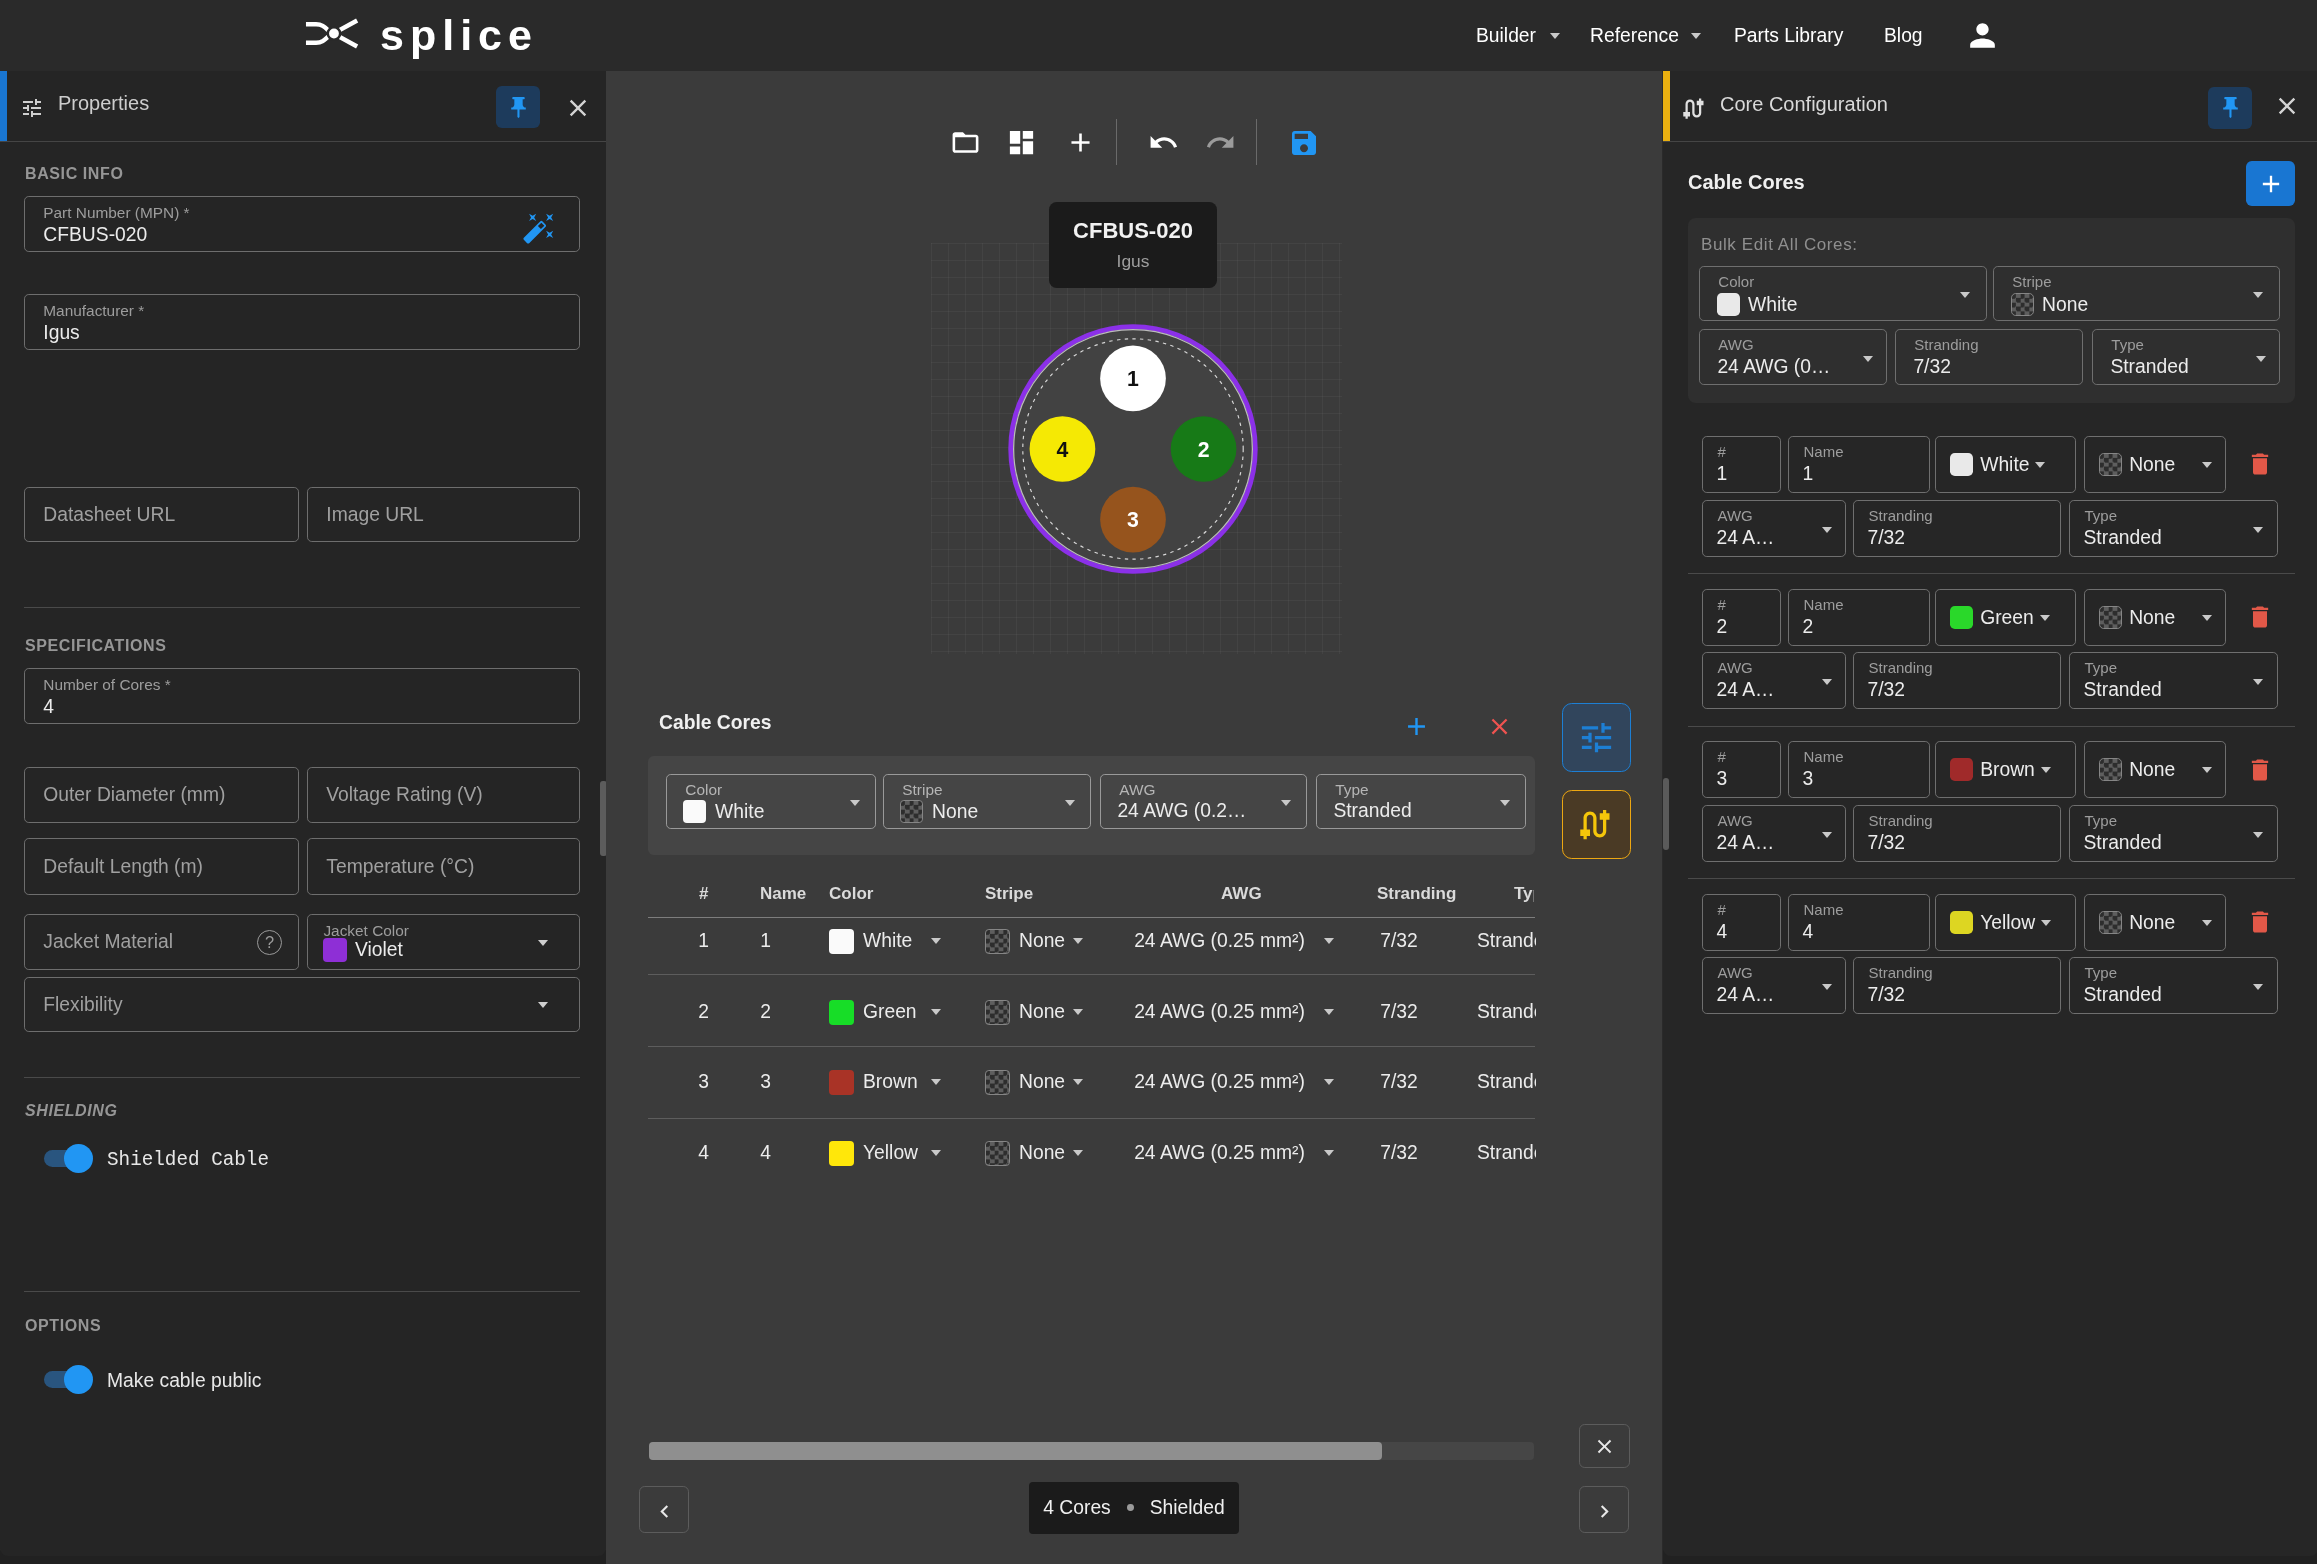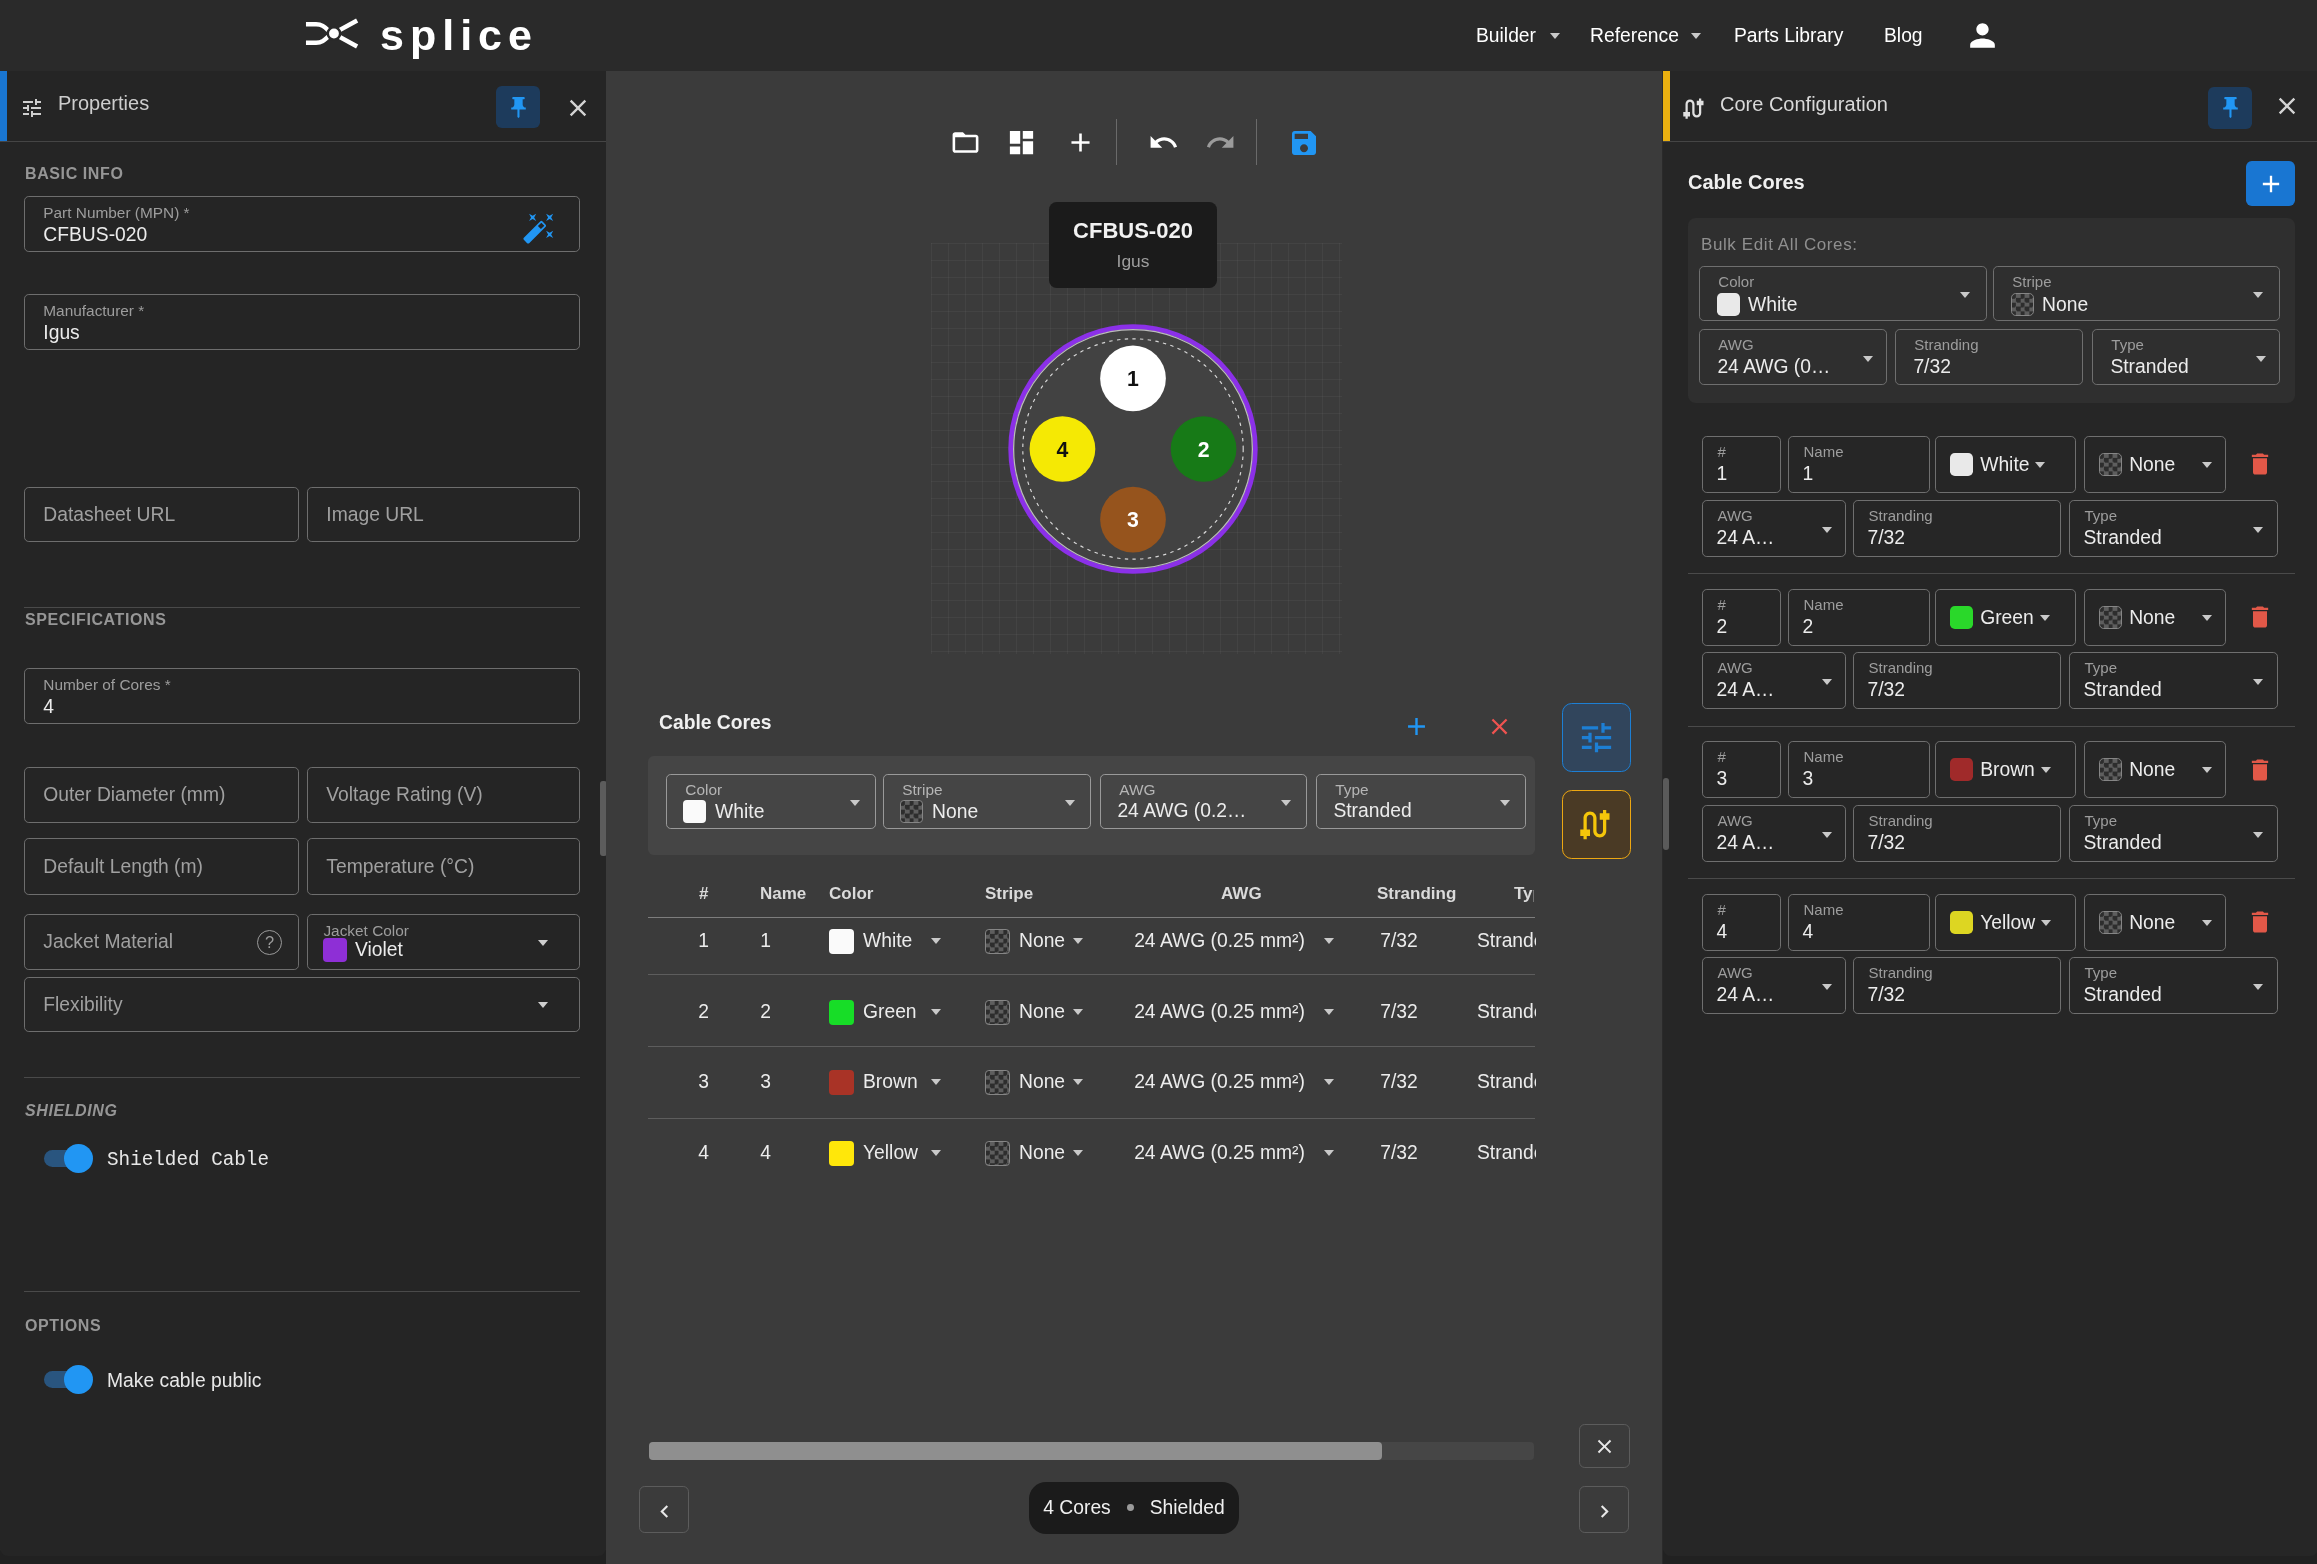--- a/index.html
+++ b/index.html
@@ -126,21 +126,21 @@
 
   <div class="fld" style="left:24px;top:416px;width:275px;height:55px;">
     <div class="ph">Datasheet URL</div>
   </div>
   <div class="fld" style="left:307px;top:416px;width:273px;height:55px;">
     <div class="ph">Image URL</div>
   </div>
 
   <div class="divline" style="left:24px;top:536px;width:556px;"></div>
 
-  <div class="seclbl" style="left:25px;top:540px;">SPECIFICATIONS</div>
+  <div class="seclbl" style="left:25px;top:566px;">SPECIFICATIONS</div>
 
   <div class="fld" style="left:24px;top:597px;width:556px;height:56px;">
     <div class="lb">Number of Cores *</div>
     <div class="vl">4</div>
   </div>
 
   <div class="fld" style="left:24px;top:696px;width:275px;height:56px;">
     <div class="ph">Outer Diameter (mm)</div>
   </div>
   <div class="fld" style="left:307px;top:696px;width:273px;height:56px;">
@@ -357,21 +357,21 @@
     </svg>
   </div>
 
   <div class="abs" style="left:43px;top:1371px;width:885px;height:18.3px;background:#464646;border-radius:3.9px;"></div>
   <div class="abs" style="left:43px;top:1371px;width:733px;height:18.3px;background:#8f8f8f;border-radius:3.9px;"></div>
   <div class="abs" style="left:973px;top:1353px;width:51px;height:44px;border:1px solid #5c5c5c;border-radius:5.8px;">
     <svg style="margin:9.7px auto 0" width="23" height="23" viewBox="0 0 24 24">
       <path d="M19 6.41 17.59 5 12 10.59 6.41 5 5 6.41 10.59 12 5 17.59 6.41 19 12 13.41 17.59 19 19 17.59 13.41 12z" fill="#e8e8e8"></path>
     </svg>
   </div>
-  <div class="abs" style="left:423px;top:1411px;width:210px;height:52px;background:#1b1b1b;border-radius:17px;line-height:52px;text-align:center;font-size:19.3px;color:#f0f0f0;">4 Cores&nbsp;&nbsp;&nbsp;<span style="display:inline-block;width:6.8px;height:6.8px;border-radius:50%;background:#9a9a9a;vertical-align:2.9px;"></span>&nbsp;&nbsp;&nbsp;Shielded</div>
+  <div class="abs" style="left:423px;top:1411px;width:210px;height:52px;background:#1b1b1b;border-radius:4px;line-height:52px;text-align:center;font-size:19.3px;color:#f0f0f0;">4 Cores&nbsp;&nbsp;&nbsp;<span style="display:inline-block;width:6.8px;height:6.8px;border-radius:50%;background:#9a9a9a;vertical-align:2.9px;"></span>&nbsp;&nbsp;&nbsp;Shielded</div>
   <div class="abs" style="left:33px;top:1415px;width:50px;height:47px;border:1px solid #5c5c5c;border-radius:5.8px;">
     <svg style="margin:11.6px auto 0" width="25" height="25" viewBox="0 0 24 24">
         <path d="M15.41 7.41 14 6l-6 6 6 6 1.41-1.41L10.83 12z" fill="#e8e8e8"></path>
       </svg>
   </div>
   <div class="abs" style="left:973px;top:1415px;width:50px;height:47px;border:1px solid #5c5c5c;border-radius:5.8px;">
     <svg style="margin:11.6px auto 0" width="25" height="25" viewBox="0 0 24 24">
         <path d="M10 6 8.59 7.41 13.17 12l-4.58 4.59L10 18l6-6z" fill="#e8e8e8"></path>
       </svg>
   </div>

